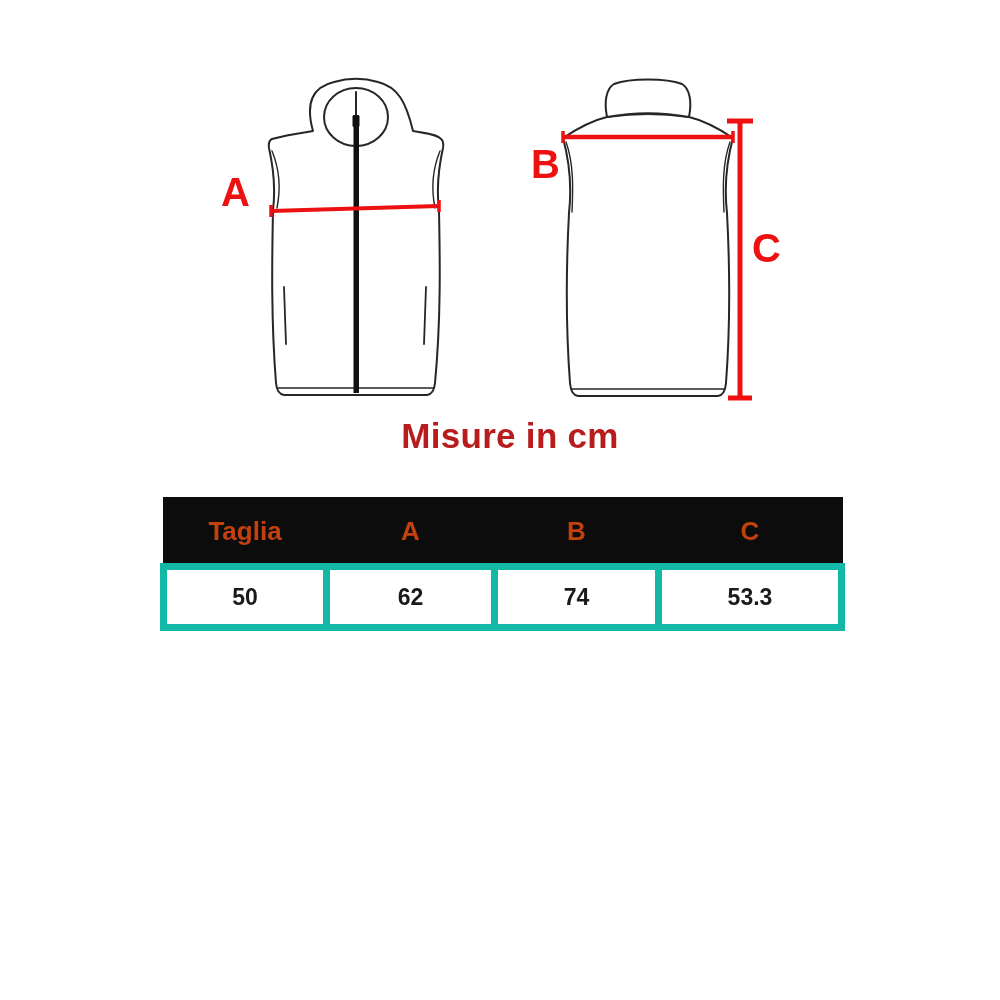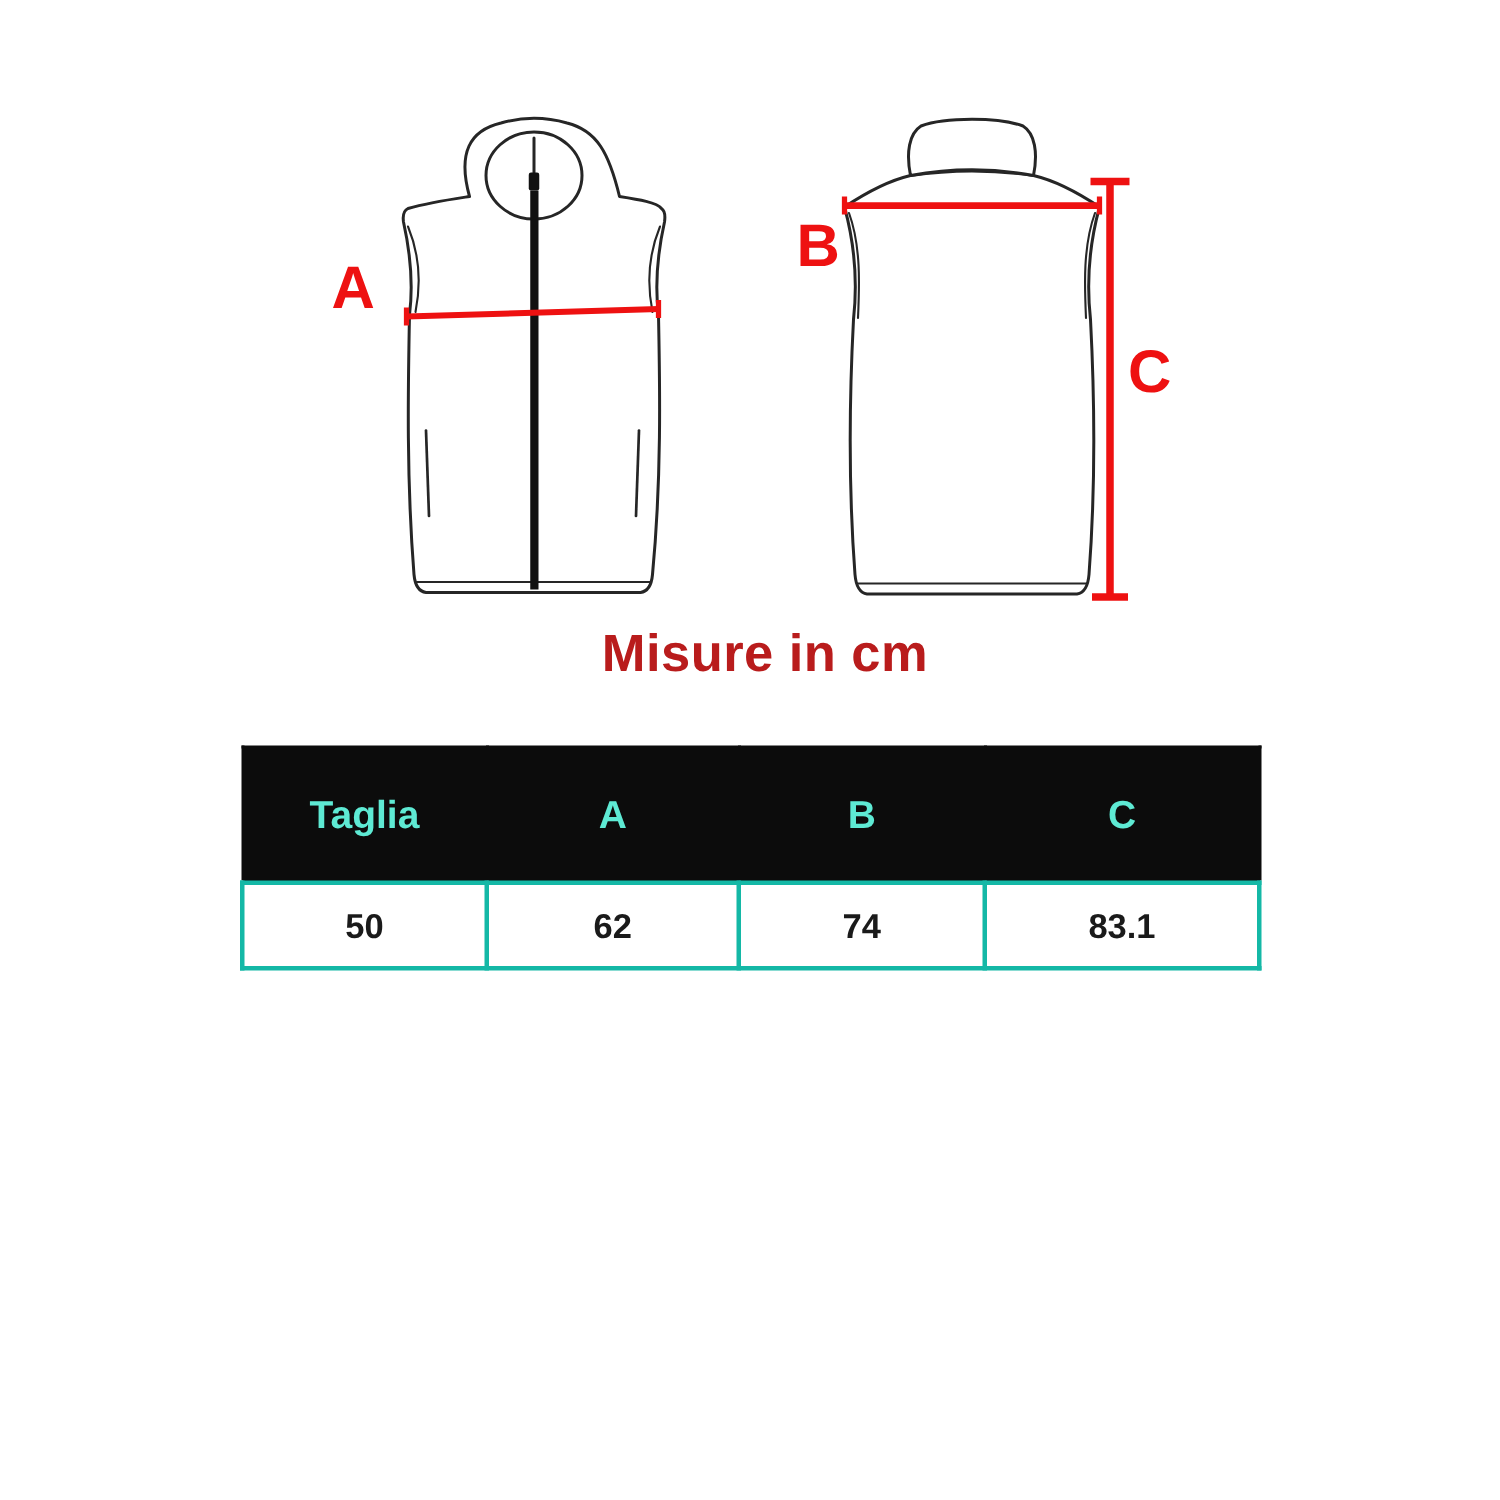--- a/index.html
+++ b/index.html
@@ -18,26 +18,26 @@
   .chart-title{
     position:absolute;left:10px;top:416px;width:1000px;text-align:center;
     font-size:35px;font-weight:bold;color:#b91c1c;letter-spacing:0.3px;
   }
   table.size-table{
     position:absolute;left:160px;top:497px;width:678px;
     border-collapse:collapse;table-layout:fixed;text-align:center;
     border:2px solid #0c0c0c;
   }
   table.size-table th{
-    background:#0c0c0c;color:#5eead4;font-size:26px;font-weight:bold;
-    height:64px;border:2px solid #0c0c0c;padding:12px;
+    background:#0c0c0c;color:#c2410c;font-size:26px;font-weight:bold;
+    height:64px;border:2px solid #0c0c0c;padding:0;
   }
   table.size-table td{
     background:#ffffff;color:#1a1a1a;font-size:23px;font-weight:bold;
-    height:54px;border:3px solid #14b8a6;padding:0;
+    height:54px;border:7px solid #14b8a6;padding:0;
   }
 </style>
 </head>
 <body>
 
 <div class="canvas">
 
   <svg class="diagram-svg" width="1000" height="460" viewBox="0 0 1000 460">
 
     <g fill="#ffffff" stroke="#262626" stroke-width="2" stroke-linecap="round" stroke-linejoin="round">
@@ -133,18 +133,18 @@
         <th>A</th>
         <th>B</th>
         <th>C</th>
       </tr>
     </thead>
     <tbody>
       <tr>
         <td>50</td>
         <td>62</td>
         <td>74</td>
-        <td>83.1</td>
+        <td>53.3</td>
       </tr>
     </tbody>
   </table>
 
 </div>
 
 </body></html>

